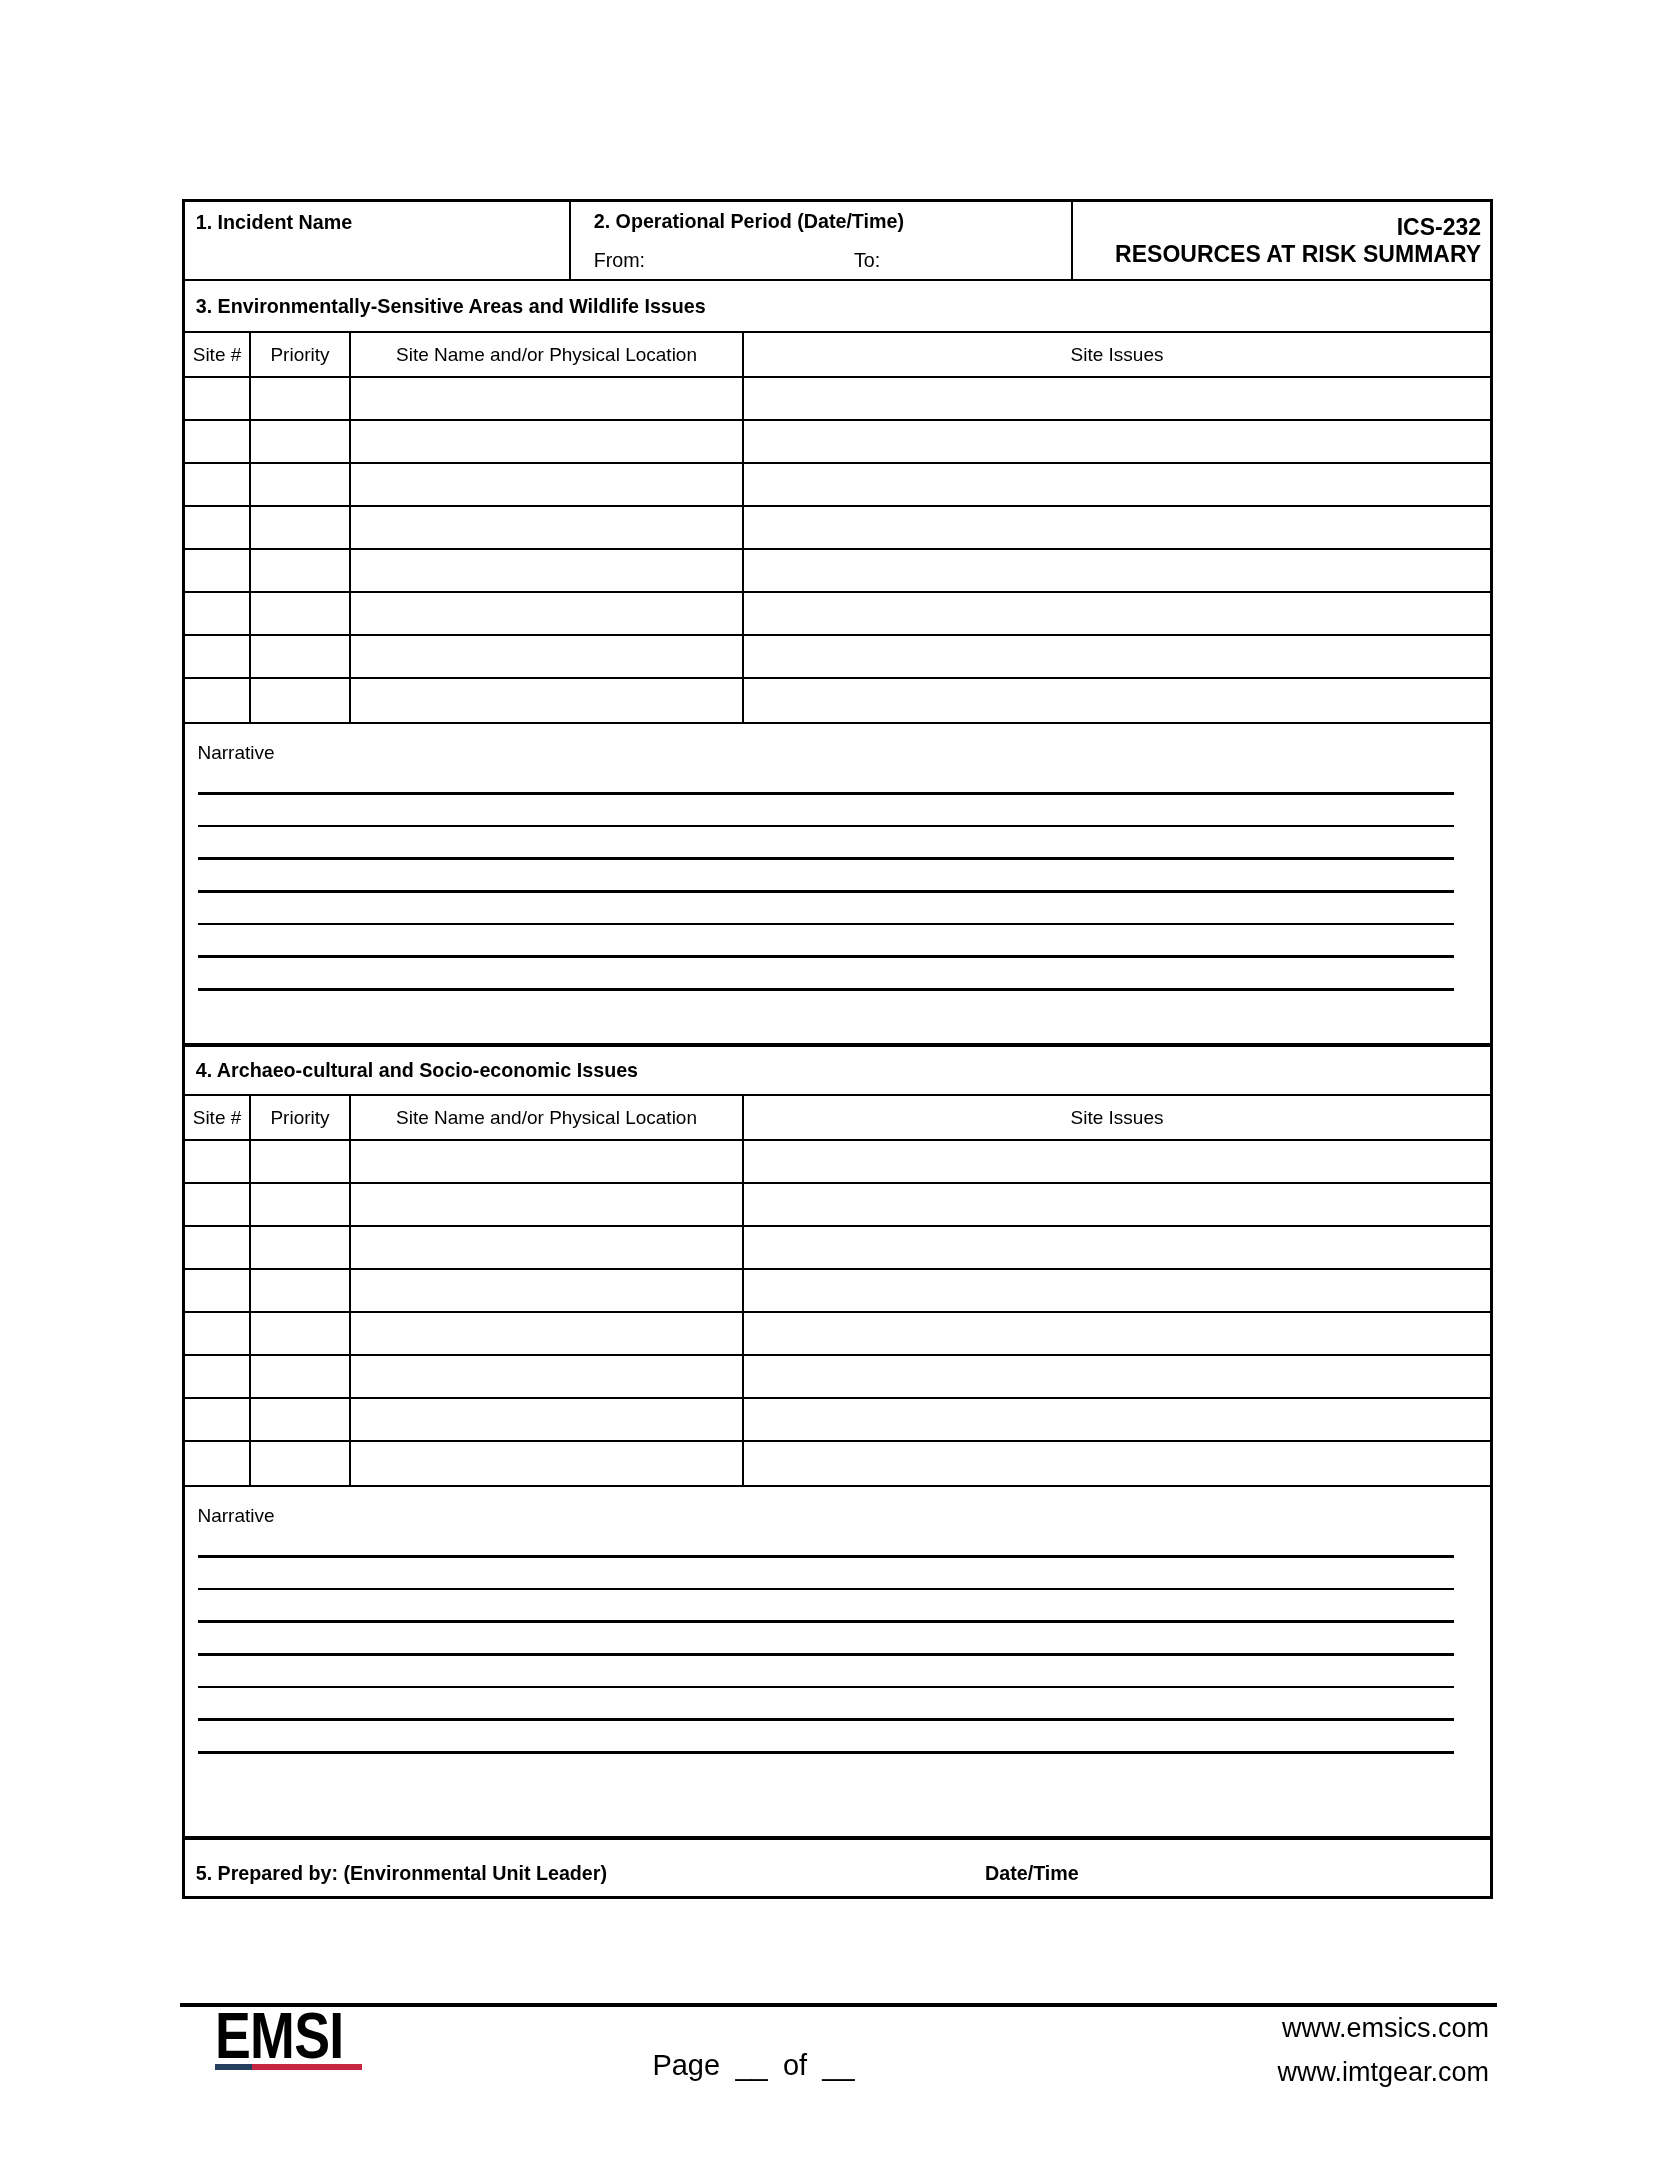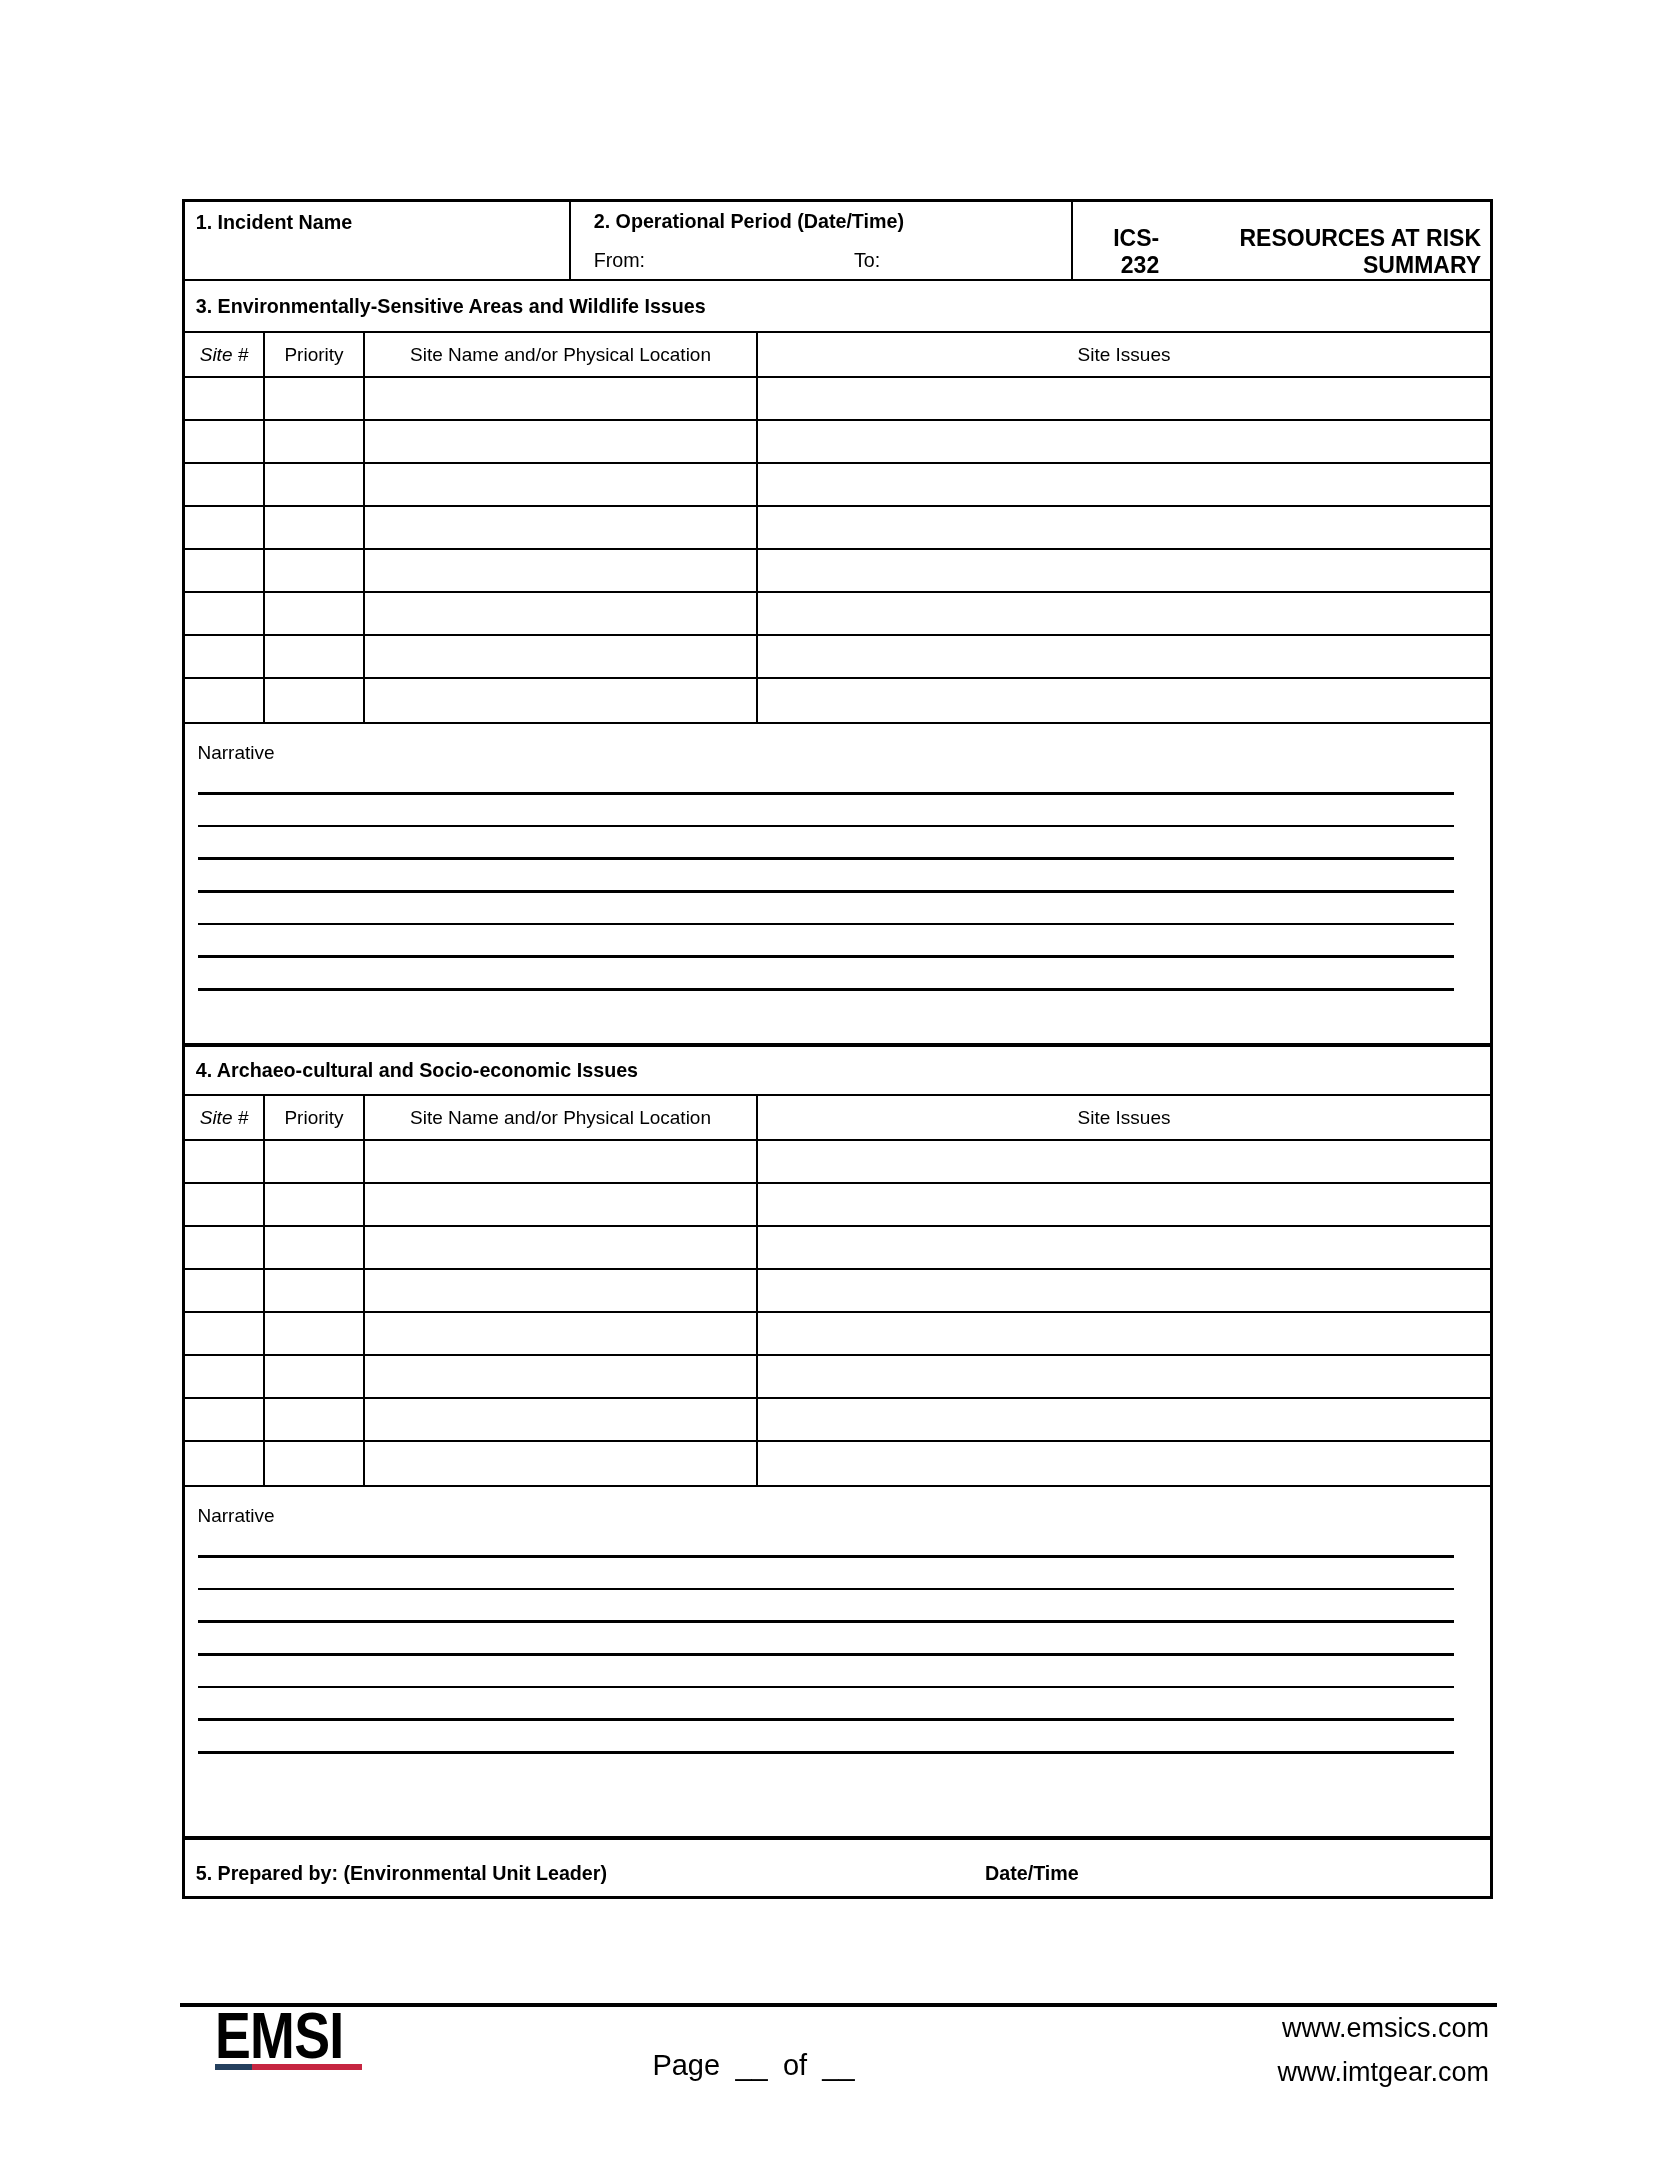--- a/index.html
+++ b/index.html
@@ -20,21 +20,21 @@
   
   .row-top { display:flex; height:77px;gap:12px; }
   .row-top .cell { border-right:2.7px solid #000; position:relative; }
   .row-top .cell:last-child { border-right:none; }
   .cell-incident { width:386px; padding:9px 0 0 10.7px; font-size:19.7px; font-weight:bold; }
   .cell-opperiod { width:490px; }
   .cell-opperiod .op-label { position:absolute; top:8px; left:10.7px; font-size:19.7px; font-weight:bold; }
   .cell-opperiod .from-label { position:absolute; top:47px; left:10.7px; font-size:19.7px; }
   .cell-opperiod .to-label { position:absolute; top:47px; left:271px; font-size:19.7px; }
   .cell-formtitle {
-    flex:1; display:flex; flex-direction:row; justify-content:center;
+    flex:1; display:flex; flex-direction:column; justify-content:center;
     align-items:flex-end; padding-right:9px; font-weight:bold; font-size:23px; line-height:27px;
     text-align:right;
   }
 
   
   .sec-bar {
     border-top:2.7px solid #000; height:52px; display:flex; align-items:center;
     padding-left:10.7px; font-size:19.7px; font-weight:bold;
   }
   .sec-bar.thick { border-top-width:4.5px; height:51px; }
@@ -42,21 +42,21 @@
   
   .table { border-top:2.7px solid #000; }
   .thead { display:flex; height:45px; border-bottom:2.7px solid #000; }
   .th {
     display:flex; align-items:center; justify-content:center;
     font-size:19px; border-right:2.7px solid #000;
   }
   .trow { display:flex; height:43px; border-bottom:2.7px solid #000; }
   .tbody .trow:last-child { border-bottom:none; }
   .td { border-right:2.7px solid #000; }
-  .c1 { width:80px;font-style:italic; } .c2 { width:100px; } .c3 { width:393px; } .c4 { flex:1; border-right:none; }
+  .c1 { width:66px; } .c2 { width:100px; } .c3 { width:393px; } .c4 { flex:1; border-right:none; }
 
   
   .narr { position:relative; border-top:2.7px solid #000; }
   .narr1 { height:321px; }
   .narr2 { height:315px; }
   .narr-label { position:absolute; top:18px; left:12.5px; font-size:19px; }
   .nlines { position:absolute; left:12.5px; right:36px; top:68px; }
   .nline { height:2.7px; background:#000; margin-bottom:30px; }
 
   

